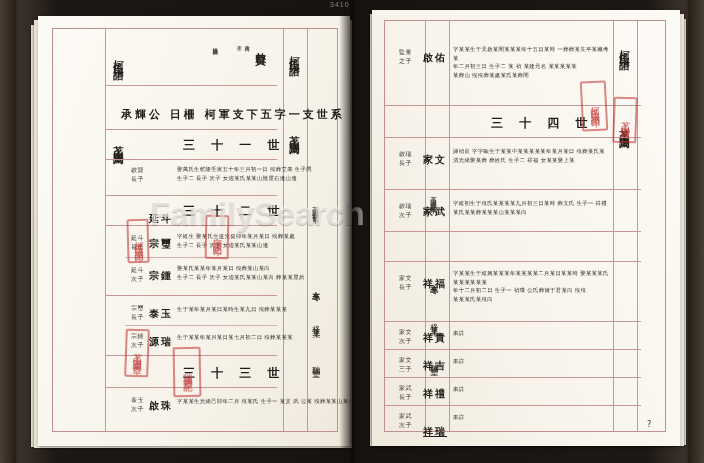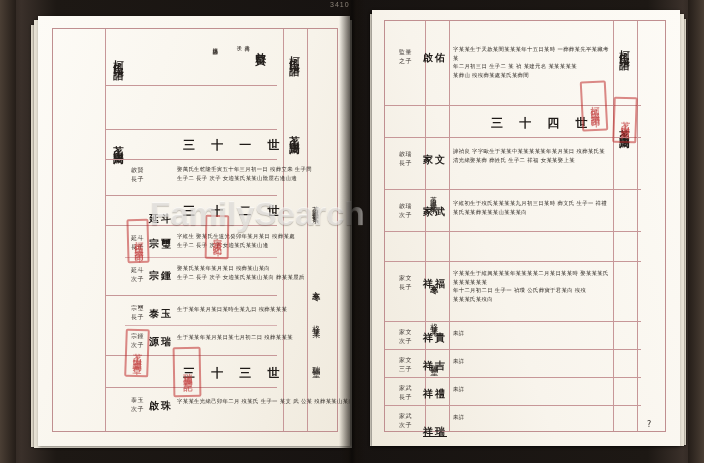--- a/index.html
+++ b/index.html
@@ -216,20 +216,21 @@
 
       <div class="hline" style="top:56px; left:52px; right:60px;"></div>
       <div class="vtext colname" style="left:200px; top:14px;">啟賢</div>
       <div class="vtext tiny" style="left:182px; top:12px; white-space:pre;">貴傳
 次子</div>
       <div class="vtext tiny" style="left:158px; top:14px;">歿諱已亡未詳</div>
 
       <div class="vtext sidetitle" style="left:60px; top:22px;">柯氏宗譜</div>
       <div class="vtext sidetitle" style="left:60px; top:108px;">茗山譜局</div>
 
+      <div class="htext" style="left:68px; top:78px; font-size:11px; letter-spacing:3px;">承輝公 日柵 柯軍支下五字一支世系</div>
       <div class="hline" style="top:100px; left:52px; right:60px;"></div>
 
       <div class="htext" style="left:130px; top:108px;">三 十 一 世</div>
       <div class="hline" style="top:130px; left:52px; right:60px;"></div>
       <div class="hname" style="left:96px; top:140px;margin-top:43px;">延斗</div>
       <div class="hlabel" style="left:78px; top:136px; white-space:pre;">啟賢
 長子</div>
       <div class="hsm" style="left:124px; top:136px; white-space:pre-line; width:150px;">娶萬氏生乾隆壬寅五十年三月初一日 歿葬立未 生子同
 生子二 長子 次子 女適某氏某某山陰屋右邊山邊</div>
       <div class="hline" style="top:166px; left:52px; right:60px;"></div>

